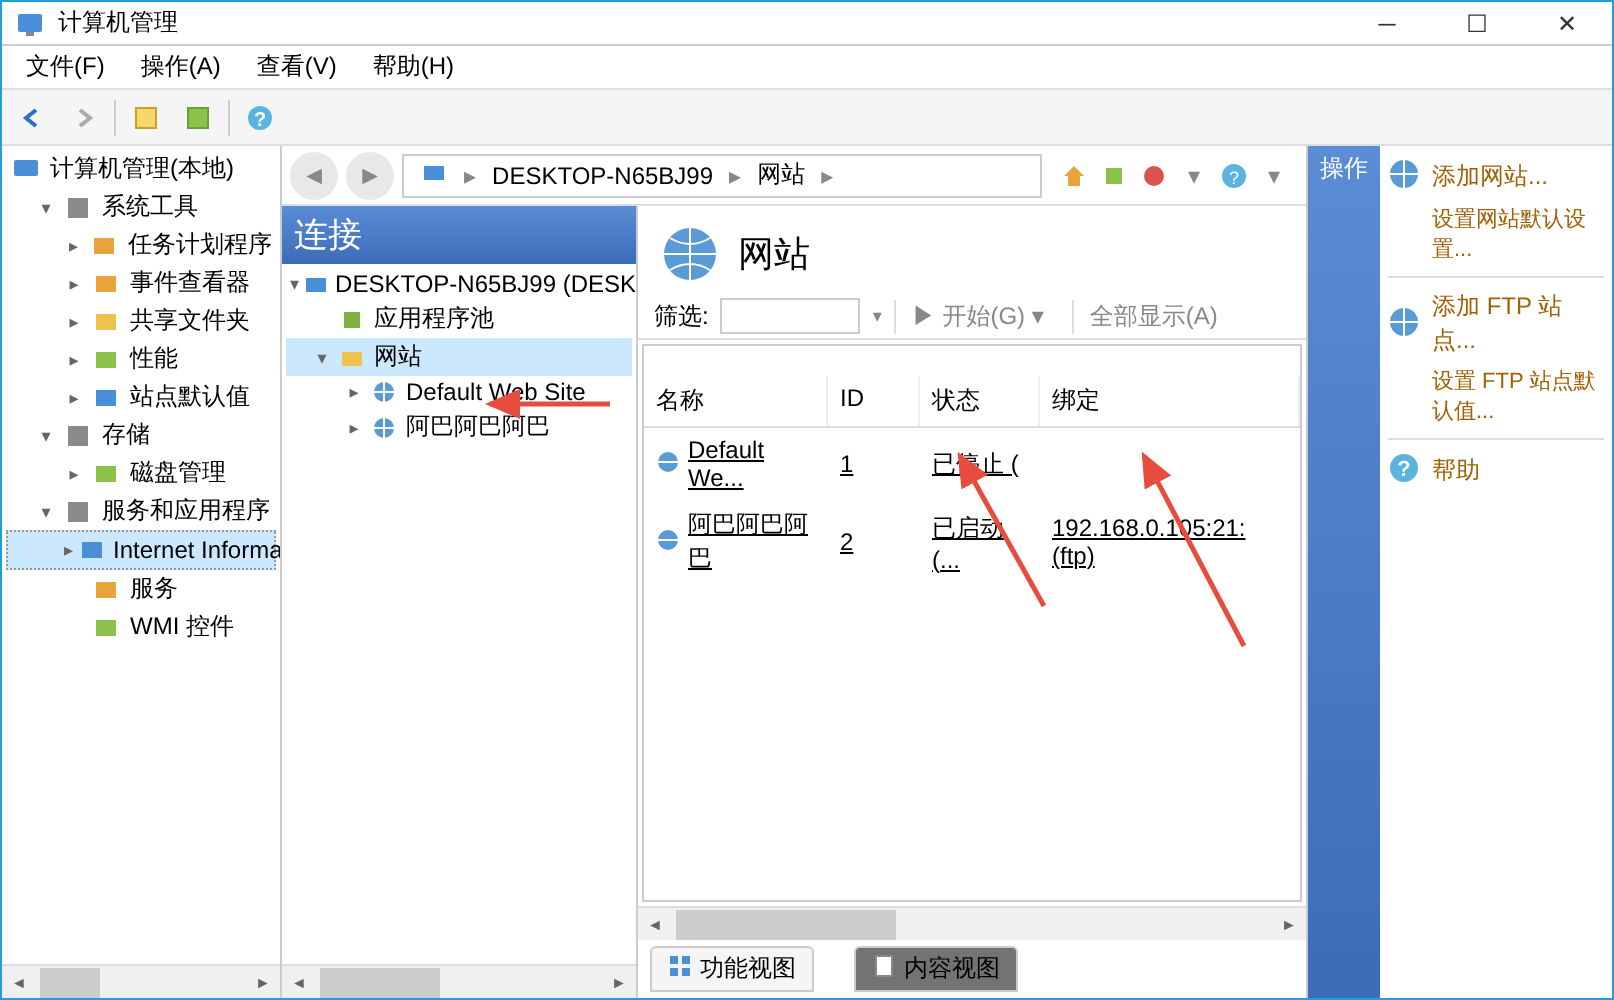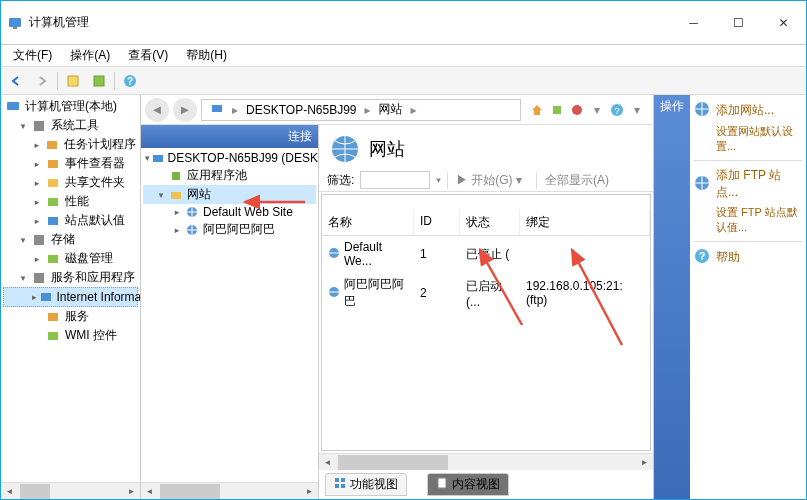--- a/index.html
+++ b/index.html
@@ -1,18 +1,18 @@
 <!DOCTYPE html>
 <html><head>
 <meta charset="utf-8">
 <style>
 * { box-sizing: border-box; margin: 0; padding: 0; }
 body { font-family: "Microsoft YaHei", "Segoe UI", sans-serif; font-size: 12px; background: #fff; overflow: hidden; }
 .window { width: 807px; height: 500px; border: 1px solid #1ba1e2; display: flex; flex-direction: column; }
-.titlebar { height: 44px; background: #fff; display: flex; align-items: center; padding-left: 6px; border-bottom: 1px solid #ccc; }
+.titlebar { height: 22px; background: #fff; display: flex; align-items: center; padding-left: 6px; border-bottom: 1px solid #ccc; }
 .titlebar .icon { width: 16px; height: 16px; margin-right: 6px; }
 .titlebar .title { flex: 1; font-size: 12px; }
 .winbtns { display: flex; }
 .winbtn { width: 45px; height: 29px; display: flex; align-items: center; justify-content: center; color: #333; }
 .menubar { height: 22px; display: flex; align-items: center; padding: 0 4px; border-bottom: 1px solid #ddd; gap: 2px; }
 .menuitem { padding: 2px 8px; }
 .toolbar { height: 28px; display: flex; align-items: center; padding: 0 4px; border-bottom: 1px solid #ddd; gap: 4px; background: #f5f5f5; }
 .tbtn { width: 22px; height: 22px; display: flex; align-items: center; justify-content: center; border: 1px solid transparent; }
 .body { flex: 1; display: flex; overflow: hidden; }
 .left-pane { width: 140px; border-right: 1px solid #ccc; display: flex; flex-direction: column; overflow: hidden; }
@@ -31,40 +31,40 @@
 .nav-row { height: 30px; display: flex; align-items: center; padding: 0 4px; border-bottom: 1px solid #ddd; gap: 4px; }
 .navbtn { width: 24px; height: 24px; border-radius: 50%; background: #e8e8e8; display: flex; align-items: center; justify-content: center; color: #888; font-size: 13px; }
 .breadcrumb { flex: 1; height: 22px; border: 1px solid #ccc; display: flex; align-items: center; padding: 0 4px; background: #fff; }
 .crumb { padding: 0 4px; }
 .crumb.sep { color: #888; }
 .nav-icons { display: flex; gap: 4px; padding: 0 4px; }
 .nav-icons span { width: 16px; height: 16px; display: inline-flex; align-items: center; justify-content: center; }
 
 .mid-split { flex: 1; display: flex; overflow: hidden; }
 .conn-pane { width: 178px; border-right: 1px solid #ccc; display: flex; flex-direction: column; }
-.conn-header { background: linear-gradient(#5a8dd6,#3c6bb8); color: #fff; padding: 3px 6px; font-size: 12px; text-align: right; }
+.conn-header { background: linear-gradient(#5a8dd6,#3c6bb8); color: #fff; padding: 3px 6px; font-size: 17px; }
 .conn-tree { flex: 1; overflow: auto; padding: 2px; }
 .conn-item { display: flex; align-items: center; padding: 1px 2px; white-space: nowrap; }
 .conn-item.sel { background: #cce8ff; }
 .ci1 { padding-left: 12px; }
 .ci2 { padding-left: 28px; }
 .smicon { width: 14px; height: 14px; margin-right: 4px; display: inline-flex; align-items: center; justify-content: center; font-size: 11px; }
 
 .content-pane { flex: 1; display: flex; flex-direction: column; overflow: hidden; }
 .content-head { display: flex; align-items: center; padding: 8px 10px 4px; gap: 8px; }
 .content-head .big-icon { width: 32px; height: 32px; }
 .content-head h2 { font-size: 18px; font-weight: normal; }
 .filter-row { display: flex; align-items: center; padding: 2px 8px; border-bottom: 1px solid #ddd; gap: 6px; font-size: 12px; }
 .filter-row input { border: 1px solid #ccc; height: 18px; width: 70px; padding: 0 4px; }
 .filter-row .fbtn { border-left: 1px solid #ddd; padding: 0 8px; color: #888; }
 .list { flex: 1; overflow: auto; border: 1px solid #ccc; margin: 2px; }
 .list-head { display: flex; background: #fff; border-bottom: 1px solid #ddd; margin-top: 15px; }
 .list-head .col { padding: 4px 6px; border-right: 1px solid #eee; }
 .list-row { display: flex; padding: 2px 0; }
-.list-row .col { padding: 2px 6px; display: flex; align-items: center; gap: 4px; }
+.list-row .col { padding: 2px 6px; display: flex; align-items: center; gap: 4px; text-decoration: underline; }
 .col.c1 { width: 92px; } .col.c2 { width: 46px; } .col.c3 { width: 60px; } .col.c4 { flex: 1; }
 .tabs { display: flex; padding: 3px 6px; gap: 20px; }
 .tab { border: 1px solid #ccc; border-radius: 3px 3px 0 0; padding: 2px 8px; display: flex; align-items: center; gap: 4px; background: #737373; }
 .tab.active { background: #f5f5f5; }
 
 .right-pane { width: 152px; display: flex; flex-direction: row; }
 .act-header { background: linear-gradient(#5a8dd6,#3c6bb8); color: #fff; padding: 3px 6px; }
 .actions { flex: 1; padding: 4px; }
 .act-item { display: flex; align-items: center; gap: 6px; padding: 2px 0; color: #a16207; }
 .act-item.indent { padding-left: 22px; font-size: 11px; }

